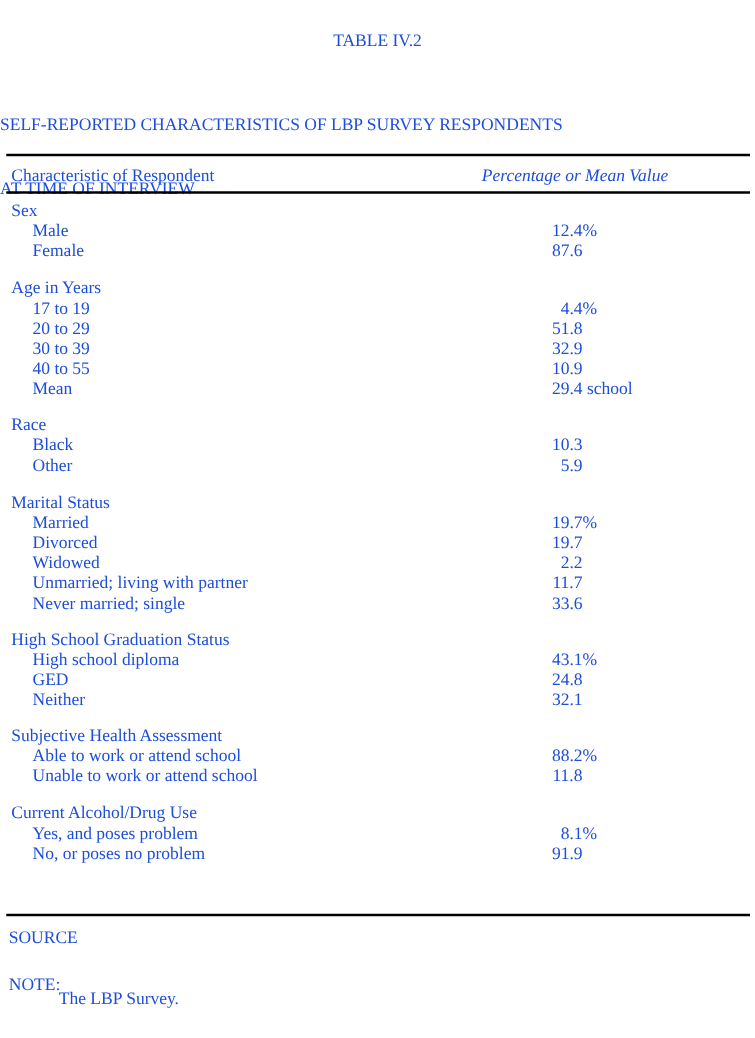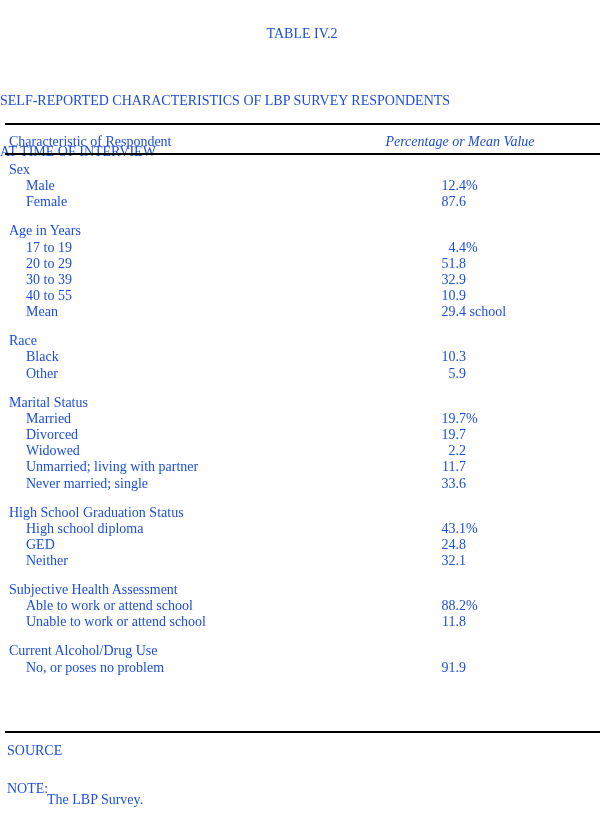--- a/index.html
+++ b/index.html
@@ -95,20 +95,21 @@
         <div class="trow"><span>GED</span><span class="row-value"><span class="num">24.8</span><span></span></span></div>
         <div class="trow"><span>Neither</span><span class="row-value"><span class="num">32.1</span><span></span></span></div>
       </div>
       <div class="section">
         <div class="section-label">Subjective Health Assessment</div>
         <div class="trow"><span>Able to work or attend school</span><span class="row-value"><span class="num">88.2</span><span>%</span></span></div>
         <div class="trow"><span>Unable to work or attend school</span><span class="row-value"><span class="num">11.8</span><span></span></span></div>
       </div>
       <div class="section">
         <div class="section-label">Current Alcohol/Drug Use</div>
+        <div class="trow"><span>Yes, and poses problem</span><span class="row-value"><span class="num">8.1</span><span>%</span></span></div>
         <div class="trow"><span>No, or poses no problem</span><span class="row-value"><span class="num">91.9</span><span></span></span></div>
       </div>
     </div>
 
   <div class="rule rule-bottom"></div>
 
   <div class="footer-row source-row">
     <span class="flabel">SOURCE</span>
     <div class="ftext">The LBP Survey.</div>
   </div>

